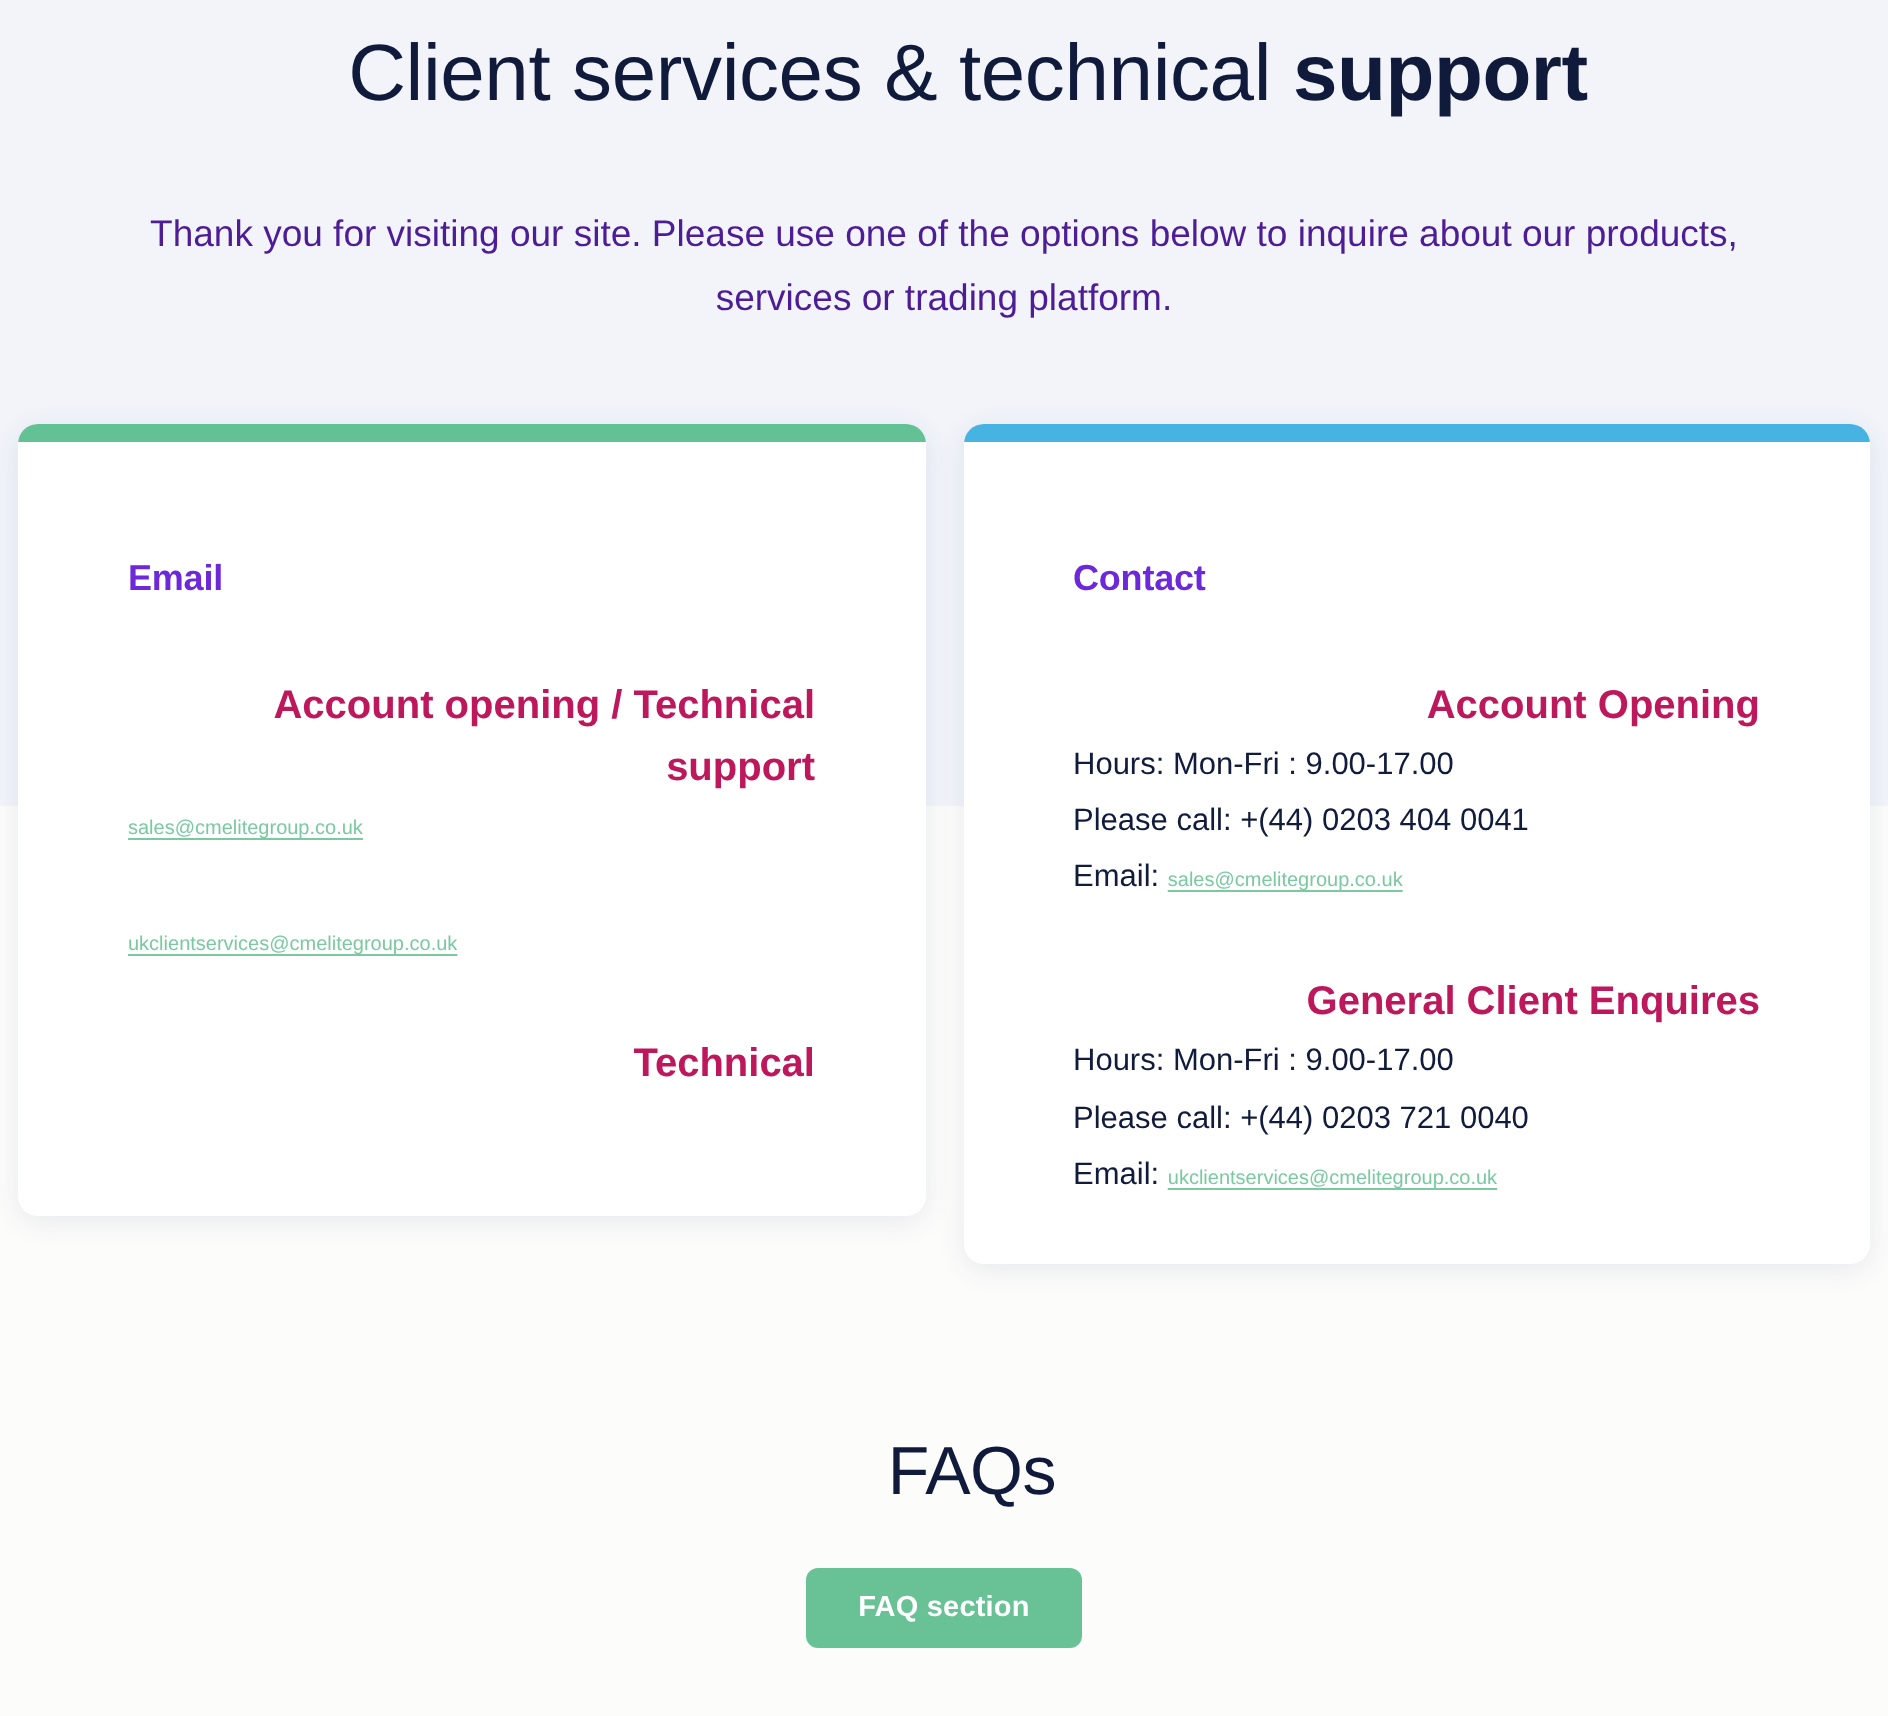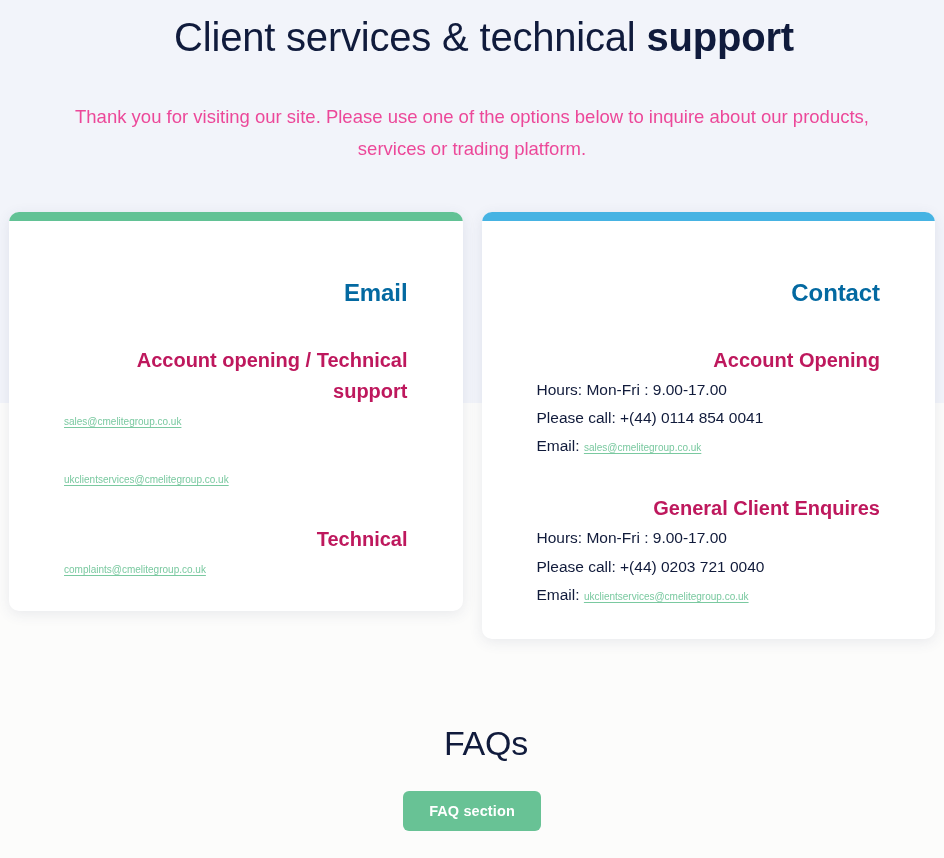--- a/index.html
+++ b/index.html
@@ -48,21 +48,21 @@
     padding-left: 24px;
   }
   .hero-title b { font-weight: 700; }
 
   .hero-sub {
     margin: 0 auto;
     margin-top: 38px;
     max-width: 800px;
     font-size: 18.5px;
     line-height: 1.72;
-    color: #ec4899;
+    color: #4c1d95;
     font-weight: 400;
   }
 
   
   .cards {
     position: relative;
     margin-top: 47px;
     display: flex;
     gap: 19px;
     padding: 0 9px;
@@ -84,25 +84,24 @@
     width: 100%;
   }
   .card-accent.green { background: #62c295; }
   .card-accent.blue  { background: #46b3e3; }
 
   .card-body {
     padding: 58px 55px 30px 55px;
   }
 
   .card-title {
-    font-size: 24px;
+    font-size: 18px;
     font-weight: 700;
-    color: #0369a1;
+    color: #6d28d9;
     letter-spacing: -0.1px;
-    text-align: right;
   }
 
   .block { margin-top: 38px; }
   .block.tight { margin-top: 33px; }
 
   .block-label {
     font-size: 20px;
     font-weight: 700;
     color: #be185d;
     line-height: 1.55;
@@ -187,36 +186,33 @@
         </div>
 
         <div class="block tight">
           <div class="email-link-row">
             <a class="mail" href="#">ukclientservices@cmelitegroup.co.uk</a>
           </div>
         </div>
 
         <div class="block tight">
           <div class="block-label">Technical</div>
-          <div class="email-link-row">
-            <a class="mail" href="#">complaints@cmelitegroup.co.uk</a>
-          </div>
         </div>
       </div>
     </div>
 
     <div class="card">
       <div class="card-accent blue"></div>
       <div class="card-body">
         <h2 class="card-title">Contact</h2>
 
         <div class="block">
           <div class="block-label">Account Opening</div>
           <div class="block-line">Hours: Mon-Fri : 9.00-17.00</div>
-          <div class="block-line">Please call: +(44) 0114 854 0041</div>
+          <div class="block-line">Please call: +(44) 0203 404 0041</div>
           <div class="block-line"><span>Email:</span>
             <a class="mail" href="#">sales@cmelitegroup.co.uk</a>
           </div>
         </div>
 
         <div class="block tight">
           <div class="block-label">General Client Enquires</div>
           <div class="block-line">Hours: Mon-Fri : 9.00-17.00</div>
           <div class="block-line">Please call: +(44) 0203 721 0040</div>
           <div class="block-line"><span>Email:</span>

